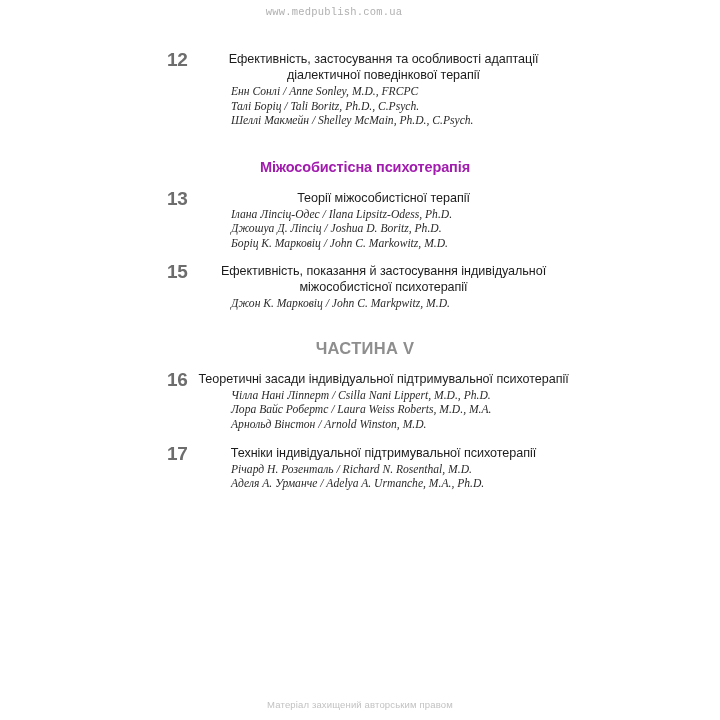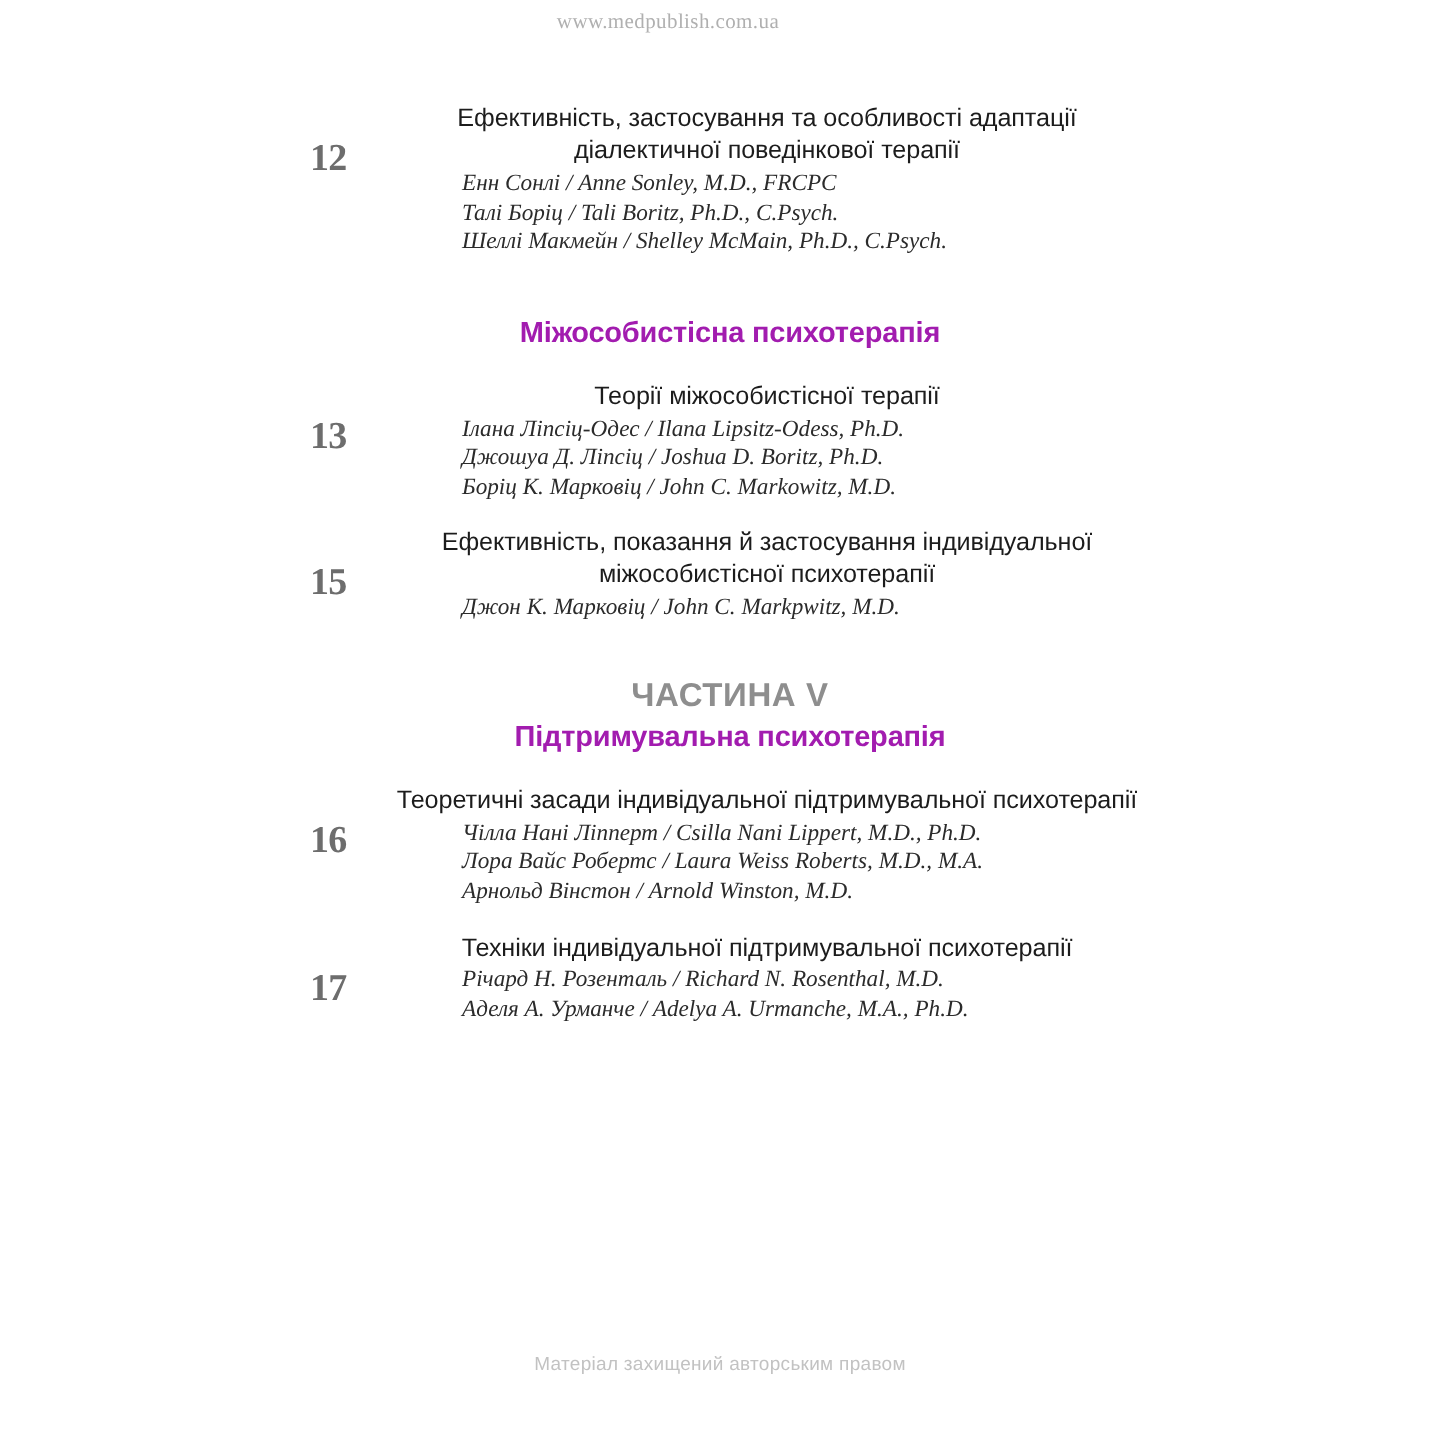--- a/index.html
+++ b/index.html
@@ -27,49 +27,48 @@
   
   .site-url {
     position: absolute;
     top: 6px;
     left: 0;
     width: 668px;
     text-align: center;
     font-size: 10.5px;
     letter-spacing: .2px;
     color: #b0b0b0;
-    font-family: Liberation Serif, serif;
+    font-family: Liberation Mono, monospace;
   }
 
   
   .content {
     position: absolute;
     top: 52px;
     left: 155px;
     width: 420px;
   }
 
   
   .entry {
     position: relative;
     padding-left: 37px;
     margin-bottom: 13px;
   }
   .entry-num {
     position: absolute;
-    left: 0;
+    left: 12px;
     top: -3px;
     width: 30px;
     text-align: left;
     font-size: 19px;
     font-weight: bold;
     color: #6d6d6d;
     letter-spacing: -0.4px;
-    font-family: Liberation Serif, serif;
-    margin-top: 20px;
+    font-family: Liberation Sans, sans-serif;
   }
   .entry-title {
     font-size: 12.6px;
     line-height: 1.27;
     color: #1c1c1c;
     font-family: "Liberation Sans", sans-serif;
     letter-spacing: -0.05px;
     text-align: center;
   }
   .authors {
@@ -105,21 +104,21 @@
     color: #a21caf;
     letter-spacing: -0.1px;
     font-family: "Liberation Sans", sans-serif;
     line-height: 1.3;
     margin-top: 2px;
   }
 
   
   .copyright {
     position: absolute;
-    bottom: 32px;
+    bottom: 10px;
     left: 0;
     width: 720px;
     text-align: center;
     font-size: 9.5px;
     color: #c2c2c2;
     letter-spacing: .15px;
     font-family: "Liberation Sans", sans-serif;
   }
 </style>
 </head>
@@ -153,21 +152,20 @@
       </div>
       <div class="entry">
         <div class="entry-num">15</div>
         <div class="entry-title">Ефективність, показання й застосування індивідуальної міжособистісної психотерапії</div>
         <div class="authors">
           <div class="author">Джон К. Марковіц / John C. Markpwitz, M.D.</div>
         </div>
       </div>
       <div class="part">
         <div class="part-label">ЧАСТИНА V</div>
-        <div class="part-title">Підтримувальна психотерапія</div>
       </div>
       <div class="entry">
         <div class="entry-num">16</div>
         <div class="entry-title">Теоретичні засади індивідуальної підтримувальної психотерапії</div>
         <div class="authors">
           <div class="author">Чілла Нані Ліпперт / Csilla Nani Lippert, M.D., Ph.D.</div>
           <div class="author">Лора Вайс Робертс / Laura Weiss Roberts, M.D., M.A.</div>
           <div class="author">Арнольд Вінстон / Arnold Winston, M.D.</div>
         </div>
       </div>

